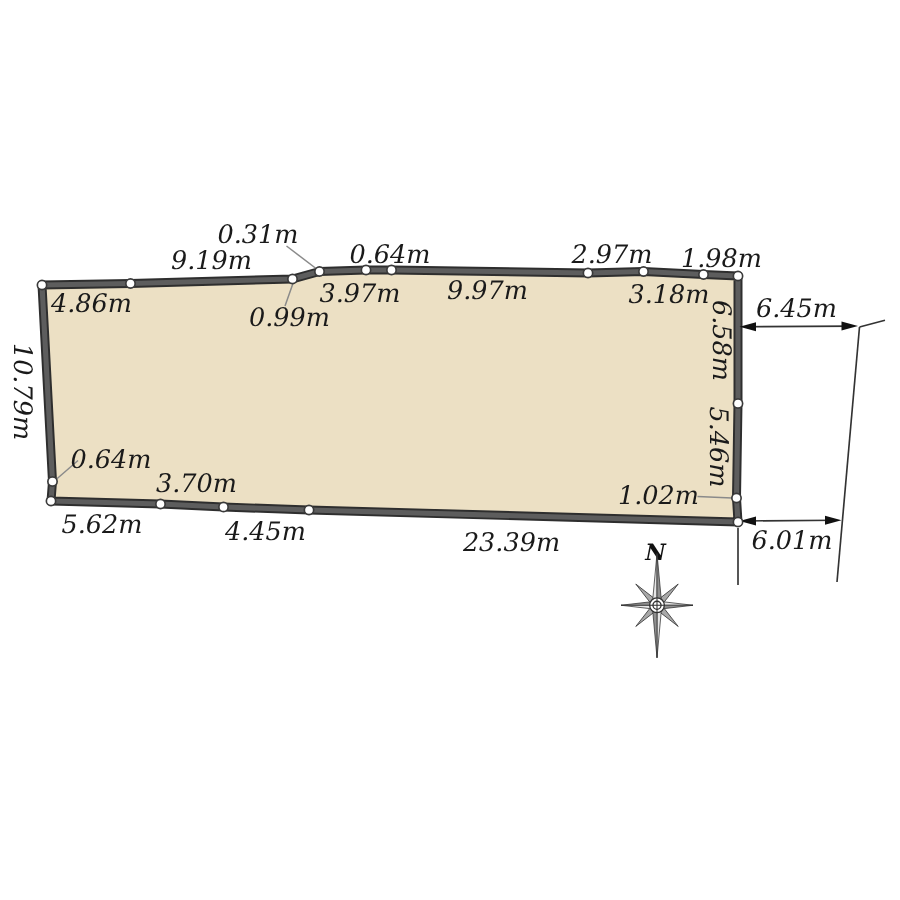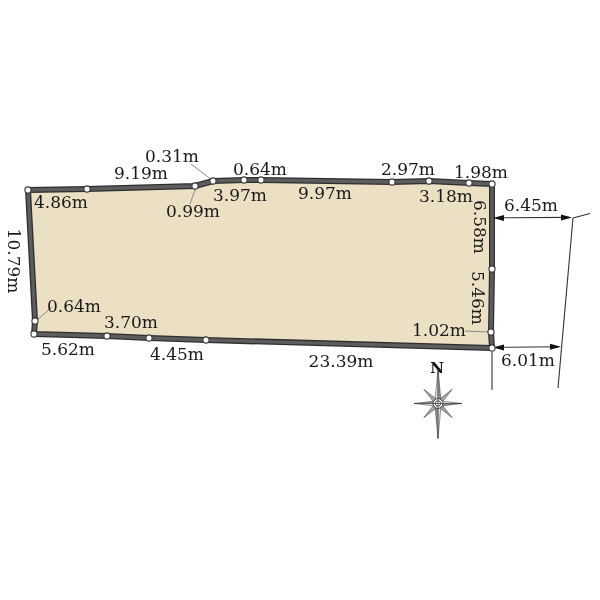--- a/index.html
+++ b/index.html
@@ -1,17 +1,17 @@
 <!DOCTYPE html>
 <html><head>
 <meta charset="utf-8">
 <style>
   html,body { margin:0; padding:0; background:#ffffff; }
   body { width:600px; height:600px; overflow:hidden; }
-  .stage { position:relative; width:600px; height:600px; }
+  .stage { position:relative; width:600px; height:600px;font-style:italic; }
   svg { position:absolute; left:0; top:0; }
 
   .edge-outer { stroke:#2e2e2e; stroke-width:6; stroke-linejoin:round; }
   .edge-inner { fill:none; stroke:#5d5d5d; stroke-width:3.4; stroke-linejoin:round; }
   .vdot { fill:#ffffff; stroke:#3a3a3a; stroke-width:1.1; }
   .thin { stroke:#333333; stroke-width:1.1; fill:none; }
   .leader { stroke:#8a8a8a; stroke-width:1; fill:none; }
   .arrow { fill:#111111; stroke:none; }
 
   .lbl { font-family:"DejaVu Serif","Liberation Serif",serif; font-size:17px; fill:#1a1a1a; text-anchor:middle; }

